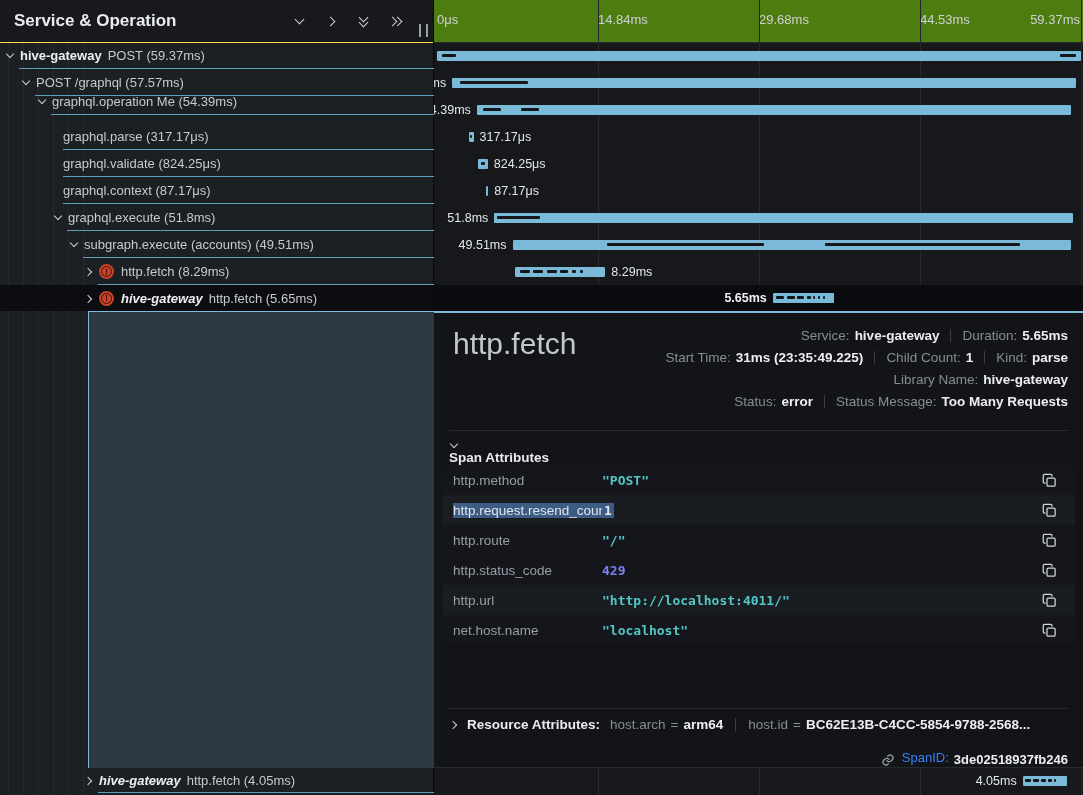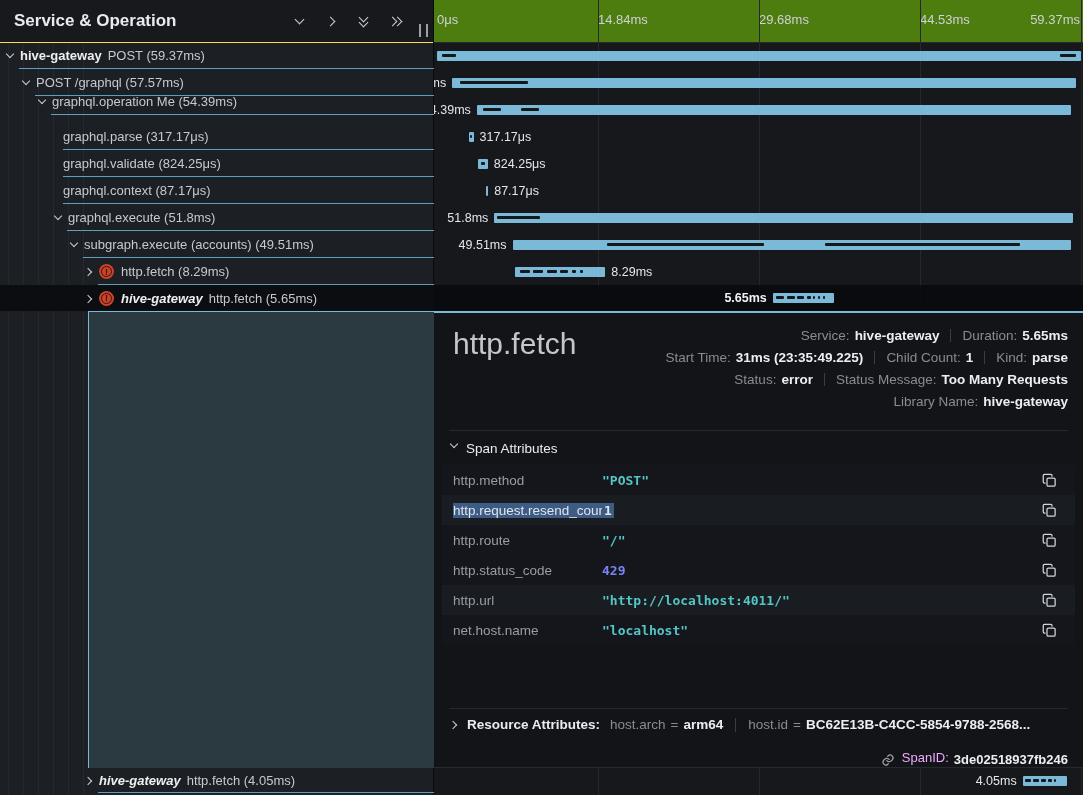--- a/index.html
+++ b/index.html
@@ -60,21 +60,21 @@
   
   .details{position:absolute;left:434px;top:311px;width:649px;height:457px;background:#121418;
      border-top:2px solid #7ab9d8;border-bottom:1px solid #26292e;box-sizing:border-box;}
   .dp-title{position:absolute;left:19px;top:14px;font-size:30px;color:#c3c7cd;}
   .dp-meta{position:absolute;right:15px;top:12px;text-align:right;}
   .meta-line{height:22px;line-height:22px;font-size:13.5px;white-space:nowrap;}
   .m-label{color:#878d94;}
   .m-val{color:#eceef1;font-weight:700;margin-left:5px;}
   .m-sep{display:inline-block;width:1px;height:13px;background:#3a3e44;margin:0 11px;vertical-align:-2px;}
   .dp-hr{position:absolute;left:15px;right:15px;height:1px;background:#26292e;}
-  .sa-header{position:absolute;left:15px;top:128px;display:flex;align-items:flex-start;font-weight:400;color:#e9ebee;font-size:13.5px;}
+  .sa-header{position:absolute;left:15px;top:128px;display:flex;align-items:flex-start;font-weight:700;color:#e9ebee;font-size:13.5px;flex-direction:column;}
   .sa-header .chev{margin-right:8px;}
   .sa-table{position:absolute;left:8px;top:152px;right:8px;}
   .attr-row{height:30px;display:flex;align-items:center;padding:0 17px 0 11px;font-size:13.5px;box-sizing:border-box;}
   .attr-row.light{background:#191c21;}
   .attr-row.dark{background:#14161b;}
   .attr-key{width:149px;color:#989ea5;flex:none;overflow:hidden;white-space:nowrap;}
   .attr-key .sel{background:#3d5c84;color:#dfe5ec;padding:2px 3px;margin:-2px -3px;border-radius:1px;}
   .attr-val{font-family:"DejaVu Sans Mono",monospace;font-size:13px;font-weight:700;flex:1;white-space:nowrap;overflow:hidden;}
   .attr-val.string{color:#54c6c6;}
   .attr-val.number{color:#7b82f5;}
@@ -82,21 +82,21 @@
   .copy-btn{width:18px;height:18px;color:#d2d5da;background:none;border:none;padding:0;cursor:pointer;flex:none;line-height:0;}
   .res-row{position:absolute;left:15px;top:404px;right:15px;display:flex;align-items:center;font-size:13.5px;
      white-space:nowrap;overflow:hidden;}
   .res-row .chev{margin-right:9px;}
   .res-header{font-weight:700;color:#e9ebee;margin-right:10px;}
   .res-key{color:#878d94;}
   .res-eq{color:#878d94;margin:0 5px;}
   .res-val{color:#eceef1;font-weight:700;}
   .res-sep{width:1px;height:14px;background:#3a3e44;margin:0 12px;flex:none;}
   .spanid{position:absolute;right:15px;top:437px;display:flex;align-items:center;font-size:13px;}
-  .si-label{color:#f0abfc;margin:0 5px 4px 7px;}
+  .si-label{color:#3b82f6;margin:0 5px 4px 7px;}
   .si-val{color:#eceef1;font-weight:700;}
 </style>
 </head>
 <body>
 
 <div class="app">
 
   <div class="tl-area" id="tl-area">
     <div class="tl-header" id="tl-header">
         <span class="tick" style="left: 0.46%;">0μs</span>
@@ -274,22 +274,22 @@
         </span>
       <span class="rz"></span>
     </div>
   </div>
 
   <div class="details">
     <div class="dp-title">http.fetch</div>
     <div class="dp-meta" id="dp-meta">
         <div class="meta-line"><span class="m-label">Service:</span><span class="m-val">hive-gateway</span><span class="m-sep"></span><span class="m-label">Duration:</span><span class="m-val">5.65ms</span></div>
         <div class="meta-line"><span class="m-label">Start Time:</span><span class="m-val">31ms (23:35:49.225)</span><span class="m-sep"></span><span class="m-label">Child Count:</span><span class="m-val">1</span><span class="m-sep"></span><span class="m-label">Kind:</span><span class="m-val">parse</span></div>
+        <div class="meta-line"><span class="m-label">Library Name:</span><span class="m-val">hive-gateway</span></div>
         <div class="meta-line"><span class="m-label">Status:</span><span class="m-val">error</span><span class="m-sep"></span><span class="m-label">Status Message:</span><span class="m-val">Too Many Requests</span></div>
-        <div class="meta-line"><span class="m-label">Library Name:</span><span class="m-val">hive-gateway</span></div>
       </div>
     <div class="dp-hr" style="top:117px"></div>
     <div class="sa-header">
       <span class="chev down sm"></span>
       <span>Span Attributes</span>
     </div>
     <div class="sa-table" id="sa-table">
         <div class="attr-row dark">
           <span class="attr-key"><span>http.method</span></span>
           <span class="attr-val string">"POST"</span>

